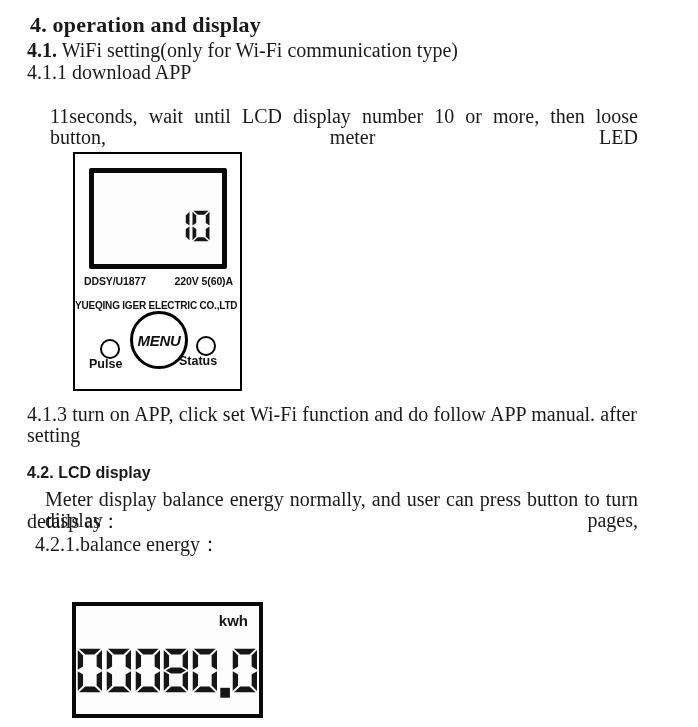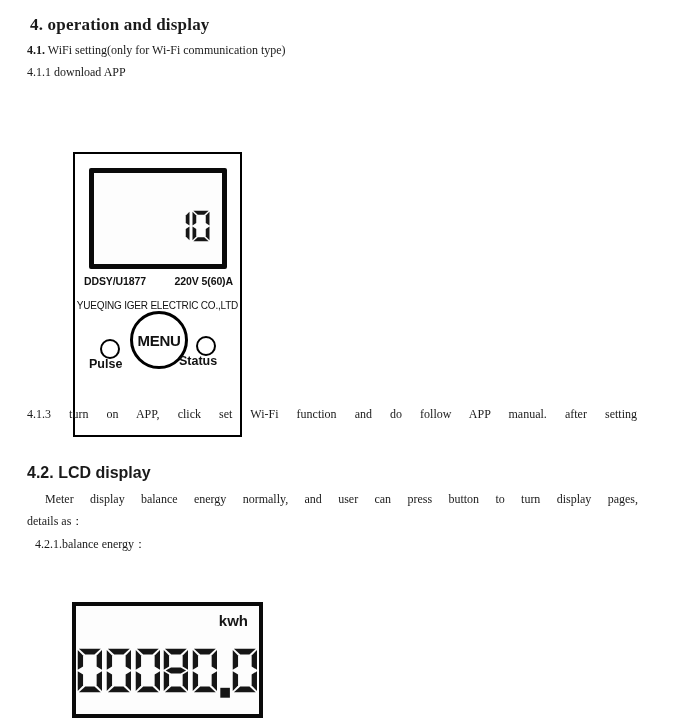--- a/index.html
+++ b/index.html
@@ -6,47 +6,47 @@
   .page{
     position:relative;
     width:698px;height:727px;
     background:#ffffff;
     font-family:"Liberation Serif", serif;
     color:#1a1a1a;
     overflow:hidden;
   }
   .t{
     position:absolute;
-    font-size:12px;
+    font-size:20px;
     line-height:21px;
     white-space:nowrap;
     color:#1a1a1a;
   }
   .just{
     white-space:normal;
     text-align:justify;
     text-align-last:justify;
   }
   .h-main{
-    font-size:17px;
+    font-size:22px;
     font-weight:bold;
     letter-spacing:.2px;
   }
   .h-sans{
     font-family:"Liberation Sans", sans-serif;
     font-size:16px;
     font-weight:bold;
   }
   .b{font-weight:bold;}
 
   
   .meter{
     position:absolute;
     left:73px;top:152px;
-    width:169px;height:285px;
+    width:169px;height:239px;
     border:2px solid #000;
     box-sizing:border-box;
     background:#fff;
     font-family:"Liberation Sans", sans-serif;
     padding-left:37px;
   }
   .meter .lcd1{
     position:absolute;
     left:14px;top:14px;
     width:138px;height:101px;
@@ -65,38 +65,38 @@
     left:0;right:0;top:121px;
     padding:0 7px 0 9px;
     display:flex;justify-content:space-between;
     font-size:10.5px;font-weight:bold;
     letter-spacing:-0.1px;
     color:#111;
   }
   .meter-company{
     position:absolute;
     left:0;right:0;top:146px;
-    text-align:center;
-    font-size:10px;font-weight:normal;
+    font-size:10px;font-weight:bold;
     letter-spacing:-0.2px;
     white-space:nowrap;
     color:#111;
   }
   .menu-btn{
     position:absolute;
     left:55px;top:157px;
     width:58px;height:58px;
     border:3px solid #000;
     border-radius:50%;
     box-sizing:border-box;
     display:flex;align-items:center;justify-content:center;
     font-size:15px;font-weight:bold;
     letter-spacing:-0.3px;
     background:#fff;
     color:#111;
+    font-style:italic;
   }
   .led{
     position:absolute;
     width:20px;height:20px;
     border:2.5px solid #000;
     border-radius:50%;
     box-sizing:border-box;
     background:#fff;
   }
   .led.pulse{left:25px;top:185px;}
@@ -138,20 +138,21 @@
 <body>
 
 <div class="page">
 
   <div class="t h-main" style="left:30px;top:14px">4. operation and display</div>
 
   <div class="t" style="left:27px;top:40px"><span class="b">4.1.</span><span> WiFi setting(only for Wi-Fi communication type)</span></div>
 
   <div class="t" style="left:27px;top:62px">4.1.1 download APP</div>
 
+  <div class="t just" style="left:50px;top:106px;width:588px">11seconds, wait until LCD display number 10 or more, then loose button, meter LED</div>
 
   <div class="meter">
     <div class="lcd1">
       <div class="lcd1-digits">
           <svg class="seg-digit" width="18" height="40" viewBox="-3 -3 106 186" style="margin:0 1px">
             <polygon points="100,6 100,87 78,73 78,28" fill="#161616"></polygon>
             <polygon points="100,93 100,174 78,152 78,107" fill="#161616"></polygon>
           </svg>
           <svg class="seg-digit" width="18" height="40" viewBox="-3 -3 106 186" style="margin:0 1px">
             <polygon points="5,0 95,0 69,24 31,24" fill="#161616"></polygon>

